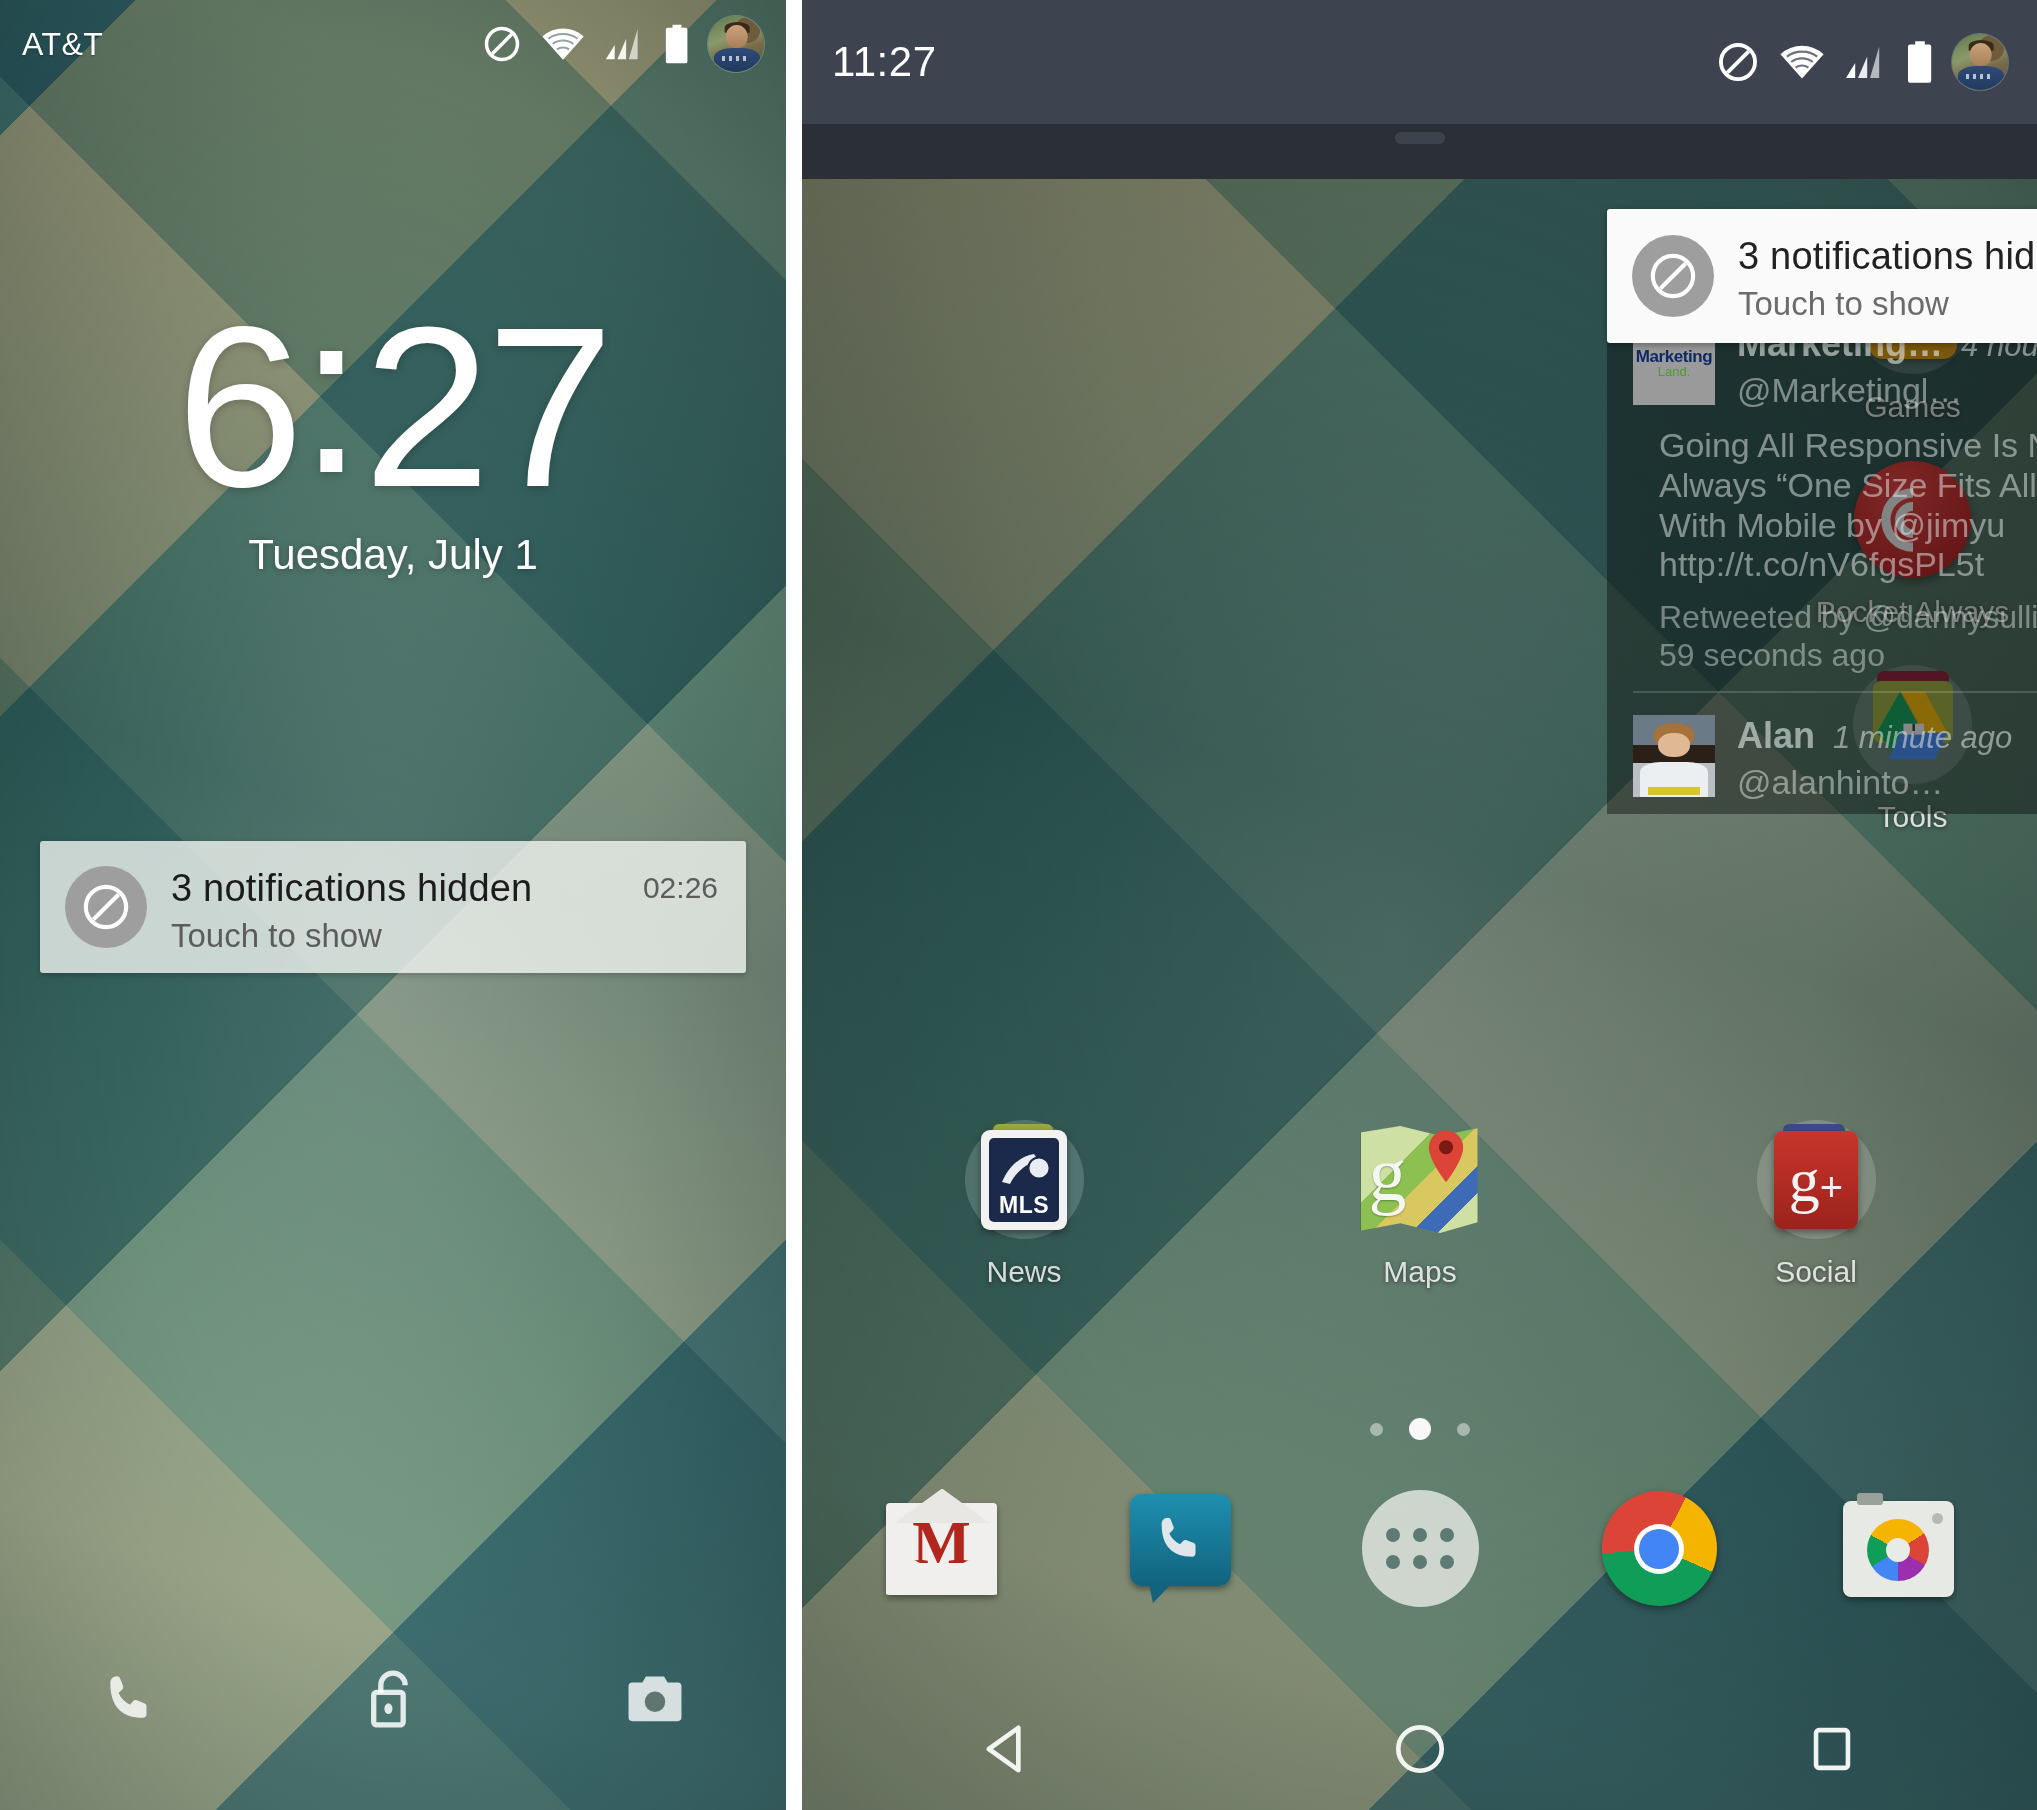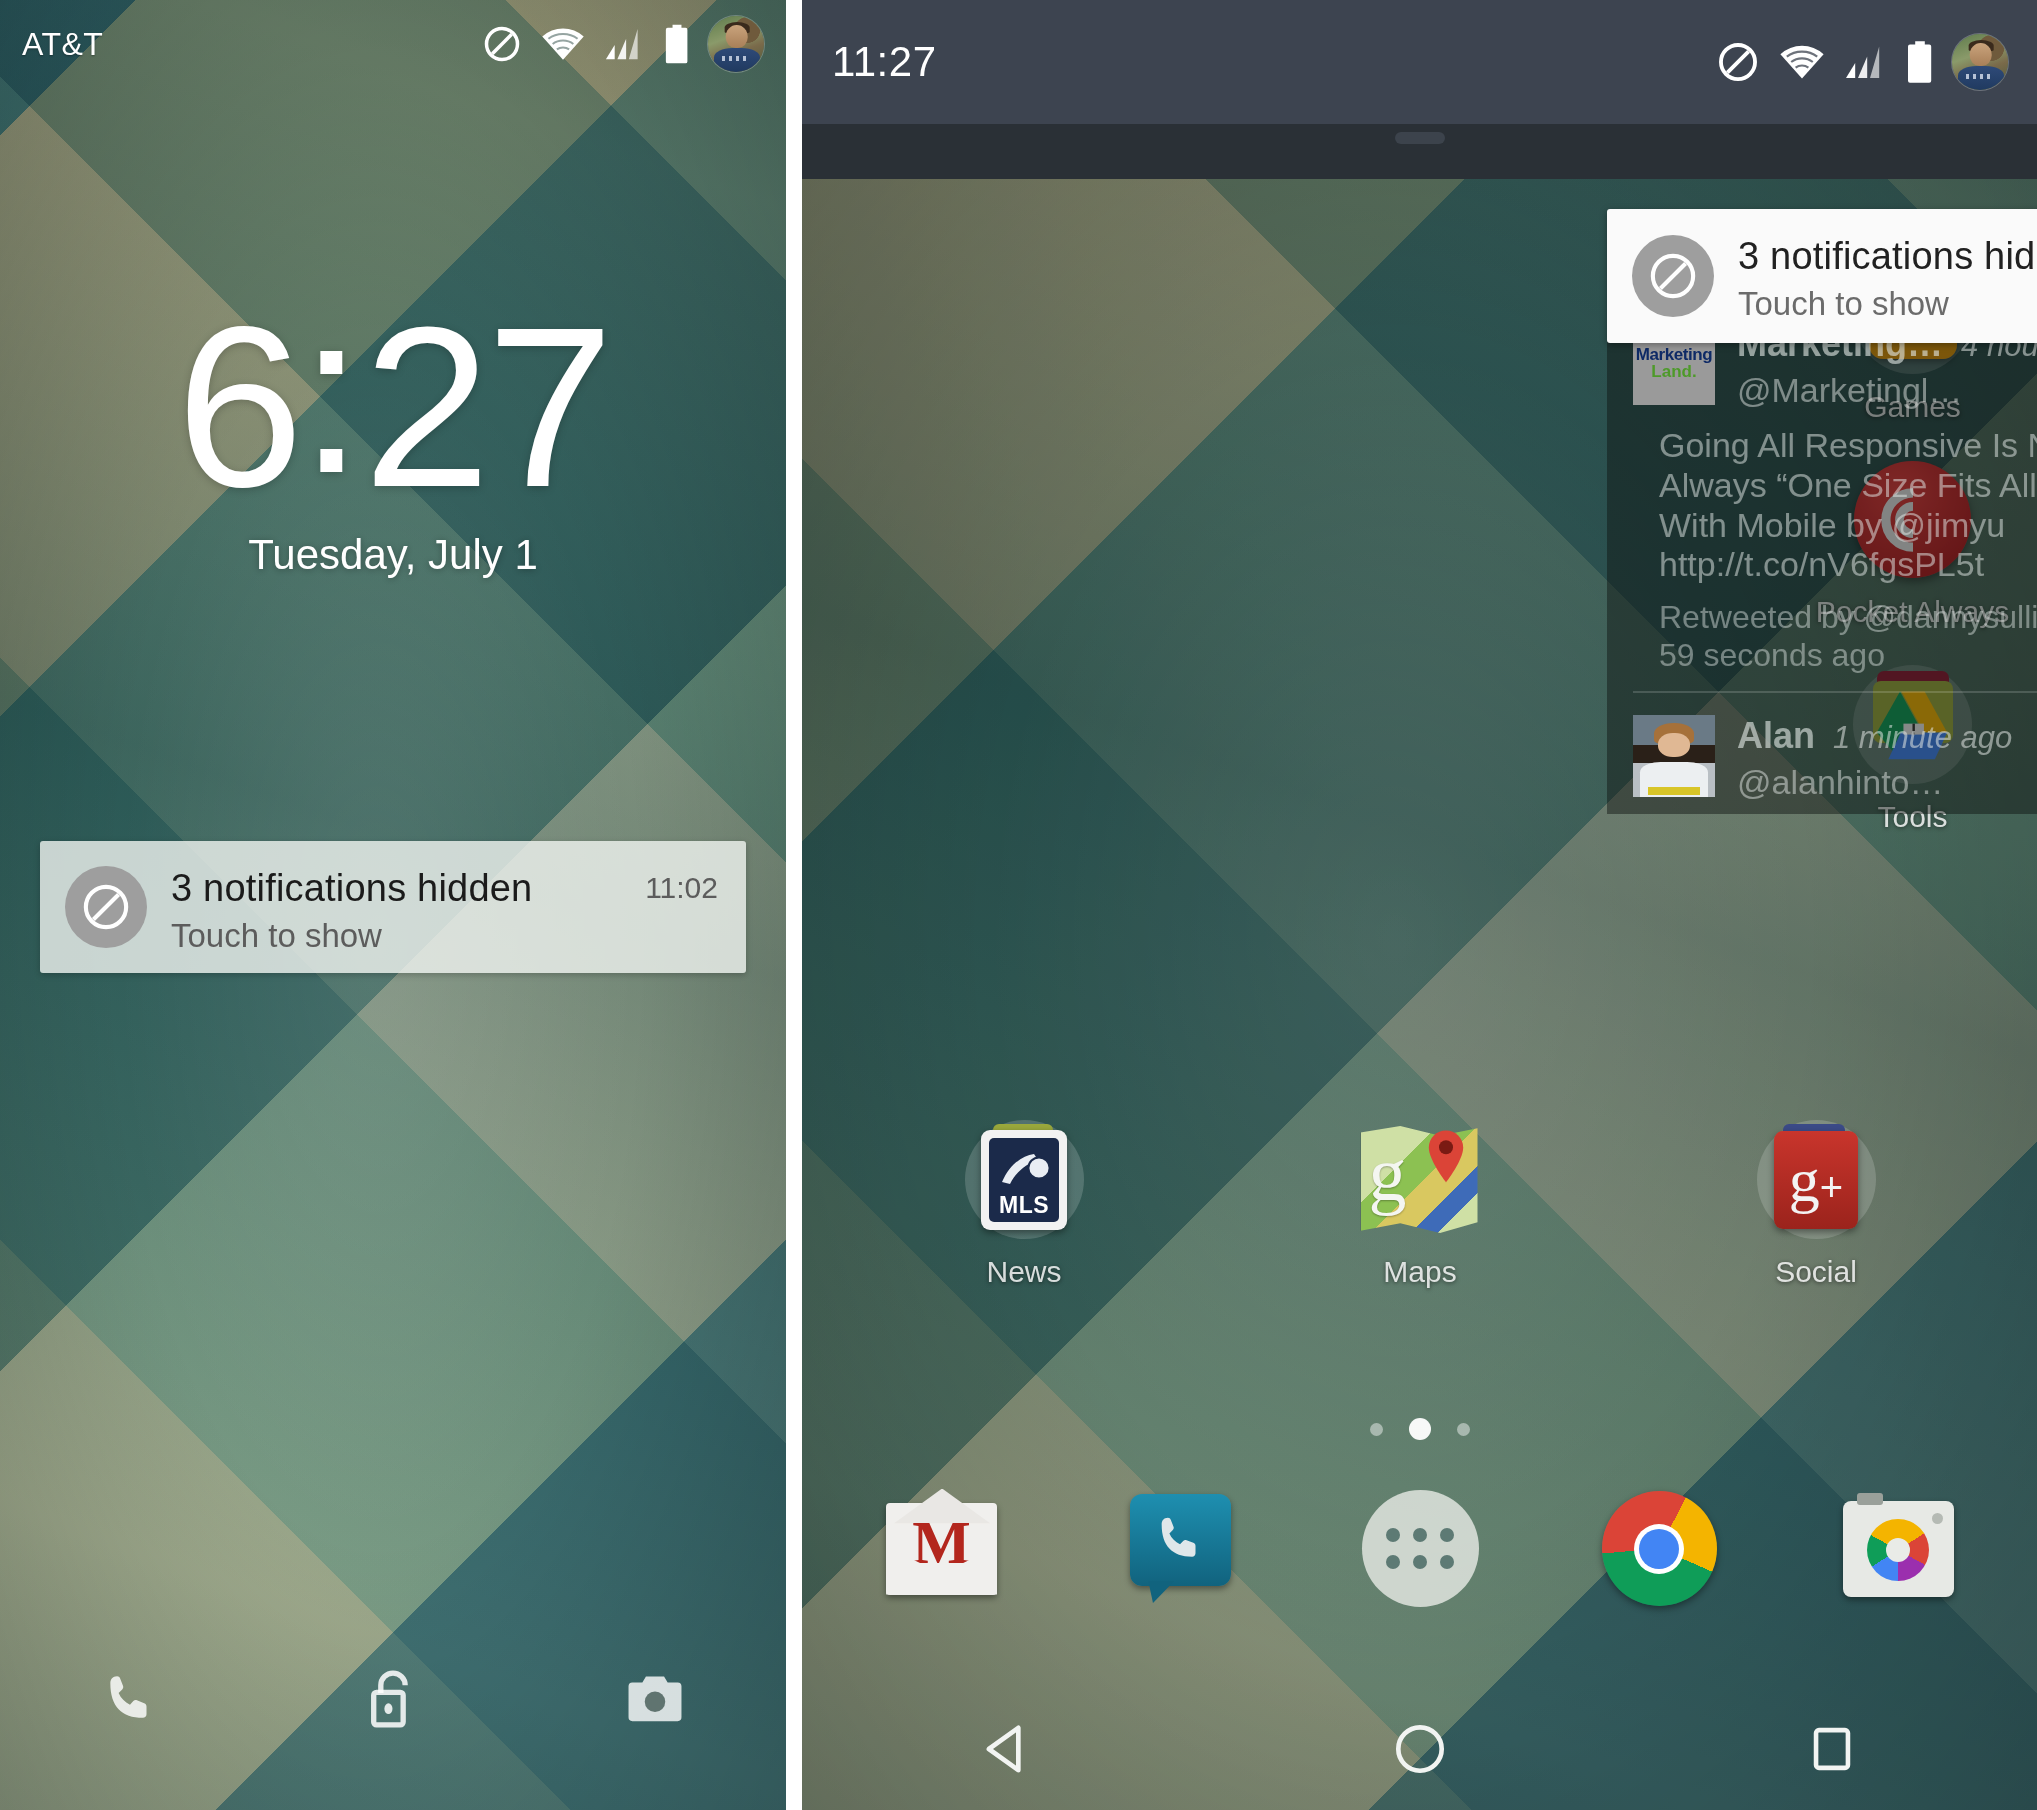--- a/index.html
+++ b/index.html
@@ -130,21 +130,21 @@
   .tw-widget {
     position:absolute; left:805px; top:299px; width:539px; height:515px; z-index:12;
     background:rgba(12,18,16,.46); overflow:hidden;
     border-top:2px solid rgba(255,255,255,.07);
   }
   .tw-item { padding:22px 26px 0 26px; }
   .tw-head { display:flex; gap:22px; }
   .tw-ava { width:82px; height:82px; flex:0 0 82px; overflow:hidden; position:relative; }
   .tw-ava.ml { background:#9a9a9a; display:flex; flex-direction:column; align-items:center; justify-content:center; }
   .tw-ava.ml .l1 { font-size:17px; font-weight:bold; color:#0e2a66; line-height:1; letter-spacing:-0.4px;}
-  .tw-ava.ml .l2 { font-size:17px; font-weight:bold; color:#4e9a2a; line-height:1.1; }
+  .tw-ava.ml .l2 { font-size:13px; font-weight:normal; color:#4e9a2a; line-height:1.1; }
   .tw-ava.alan { background:#8d9aa3; }
   .tw-ava.alan .sky { position:absolute; inset:0; background:linear-gradient(180deg,#6a7a86 0 36%,#2a2018 36% 58%,#b9bfc4 58% 100%); }
   .tw-ava.alan .hair { position:absolute; left:26%; top:10%; width:48%; height:26%; border-radius:50% 50% 20% 20%; background:#a6713a; }
   .tw-ava.alan .face { position:absolute; left:30%; top:22%; width:40%; height:30%; border-radius:45%; background:#e0b894; }
   .tw-ava.alan .body { position:absolute; left:8%; bottom:0; width:84%; height:42%; border-radius:30% 30% 0 0; background:#eceff1; }
   .tw-ava.alan .cap  { position:absolute; left:18%; bottom:2%; width:64%; height:10%; background:#d8c528; }
   .tw-meta { flex:1 1 auto; min-width:0; }
   .tw-namerow { display:flex; align-items:baseline; gap:18px; }
   .tw-name { font-size:36px; font-weight:bold; color:rgba(225,230,228,.62); white-space:nowrap; }
   .tw-ago  { font-size:31px; font-style:italic; color:rgba(225,230,228,.55); white-space:nowrap; }
@@ -245,21 +245,21 @@
           <svg width="52" height="52" viewBox="0 0 24 24">
               <circle cx="12" cy="12" r="9.3" fill="none" stroke="#fff" stroke-width="1.9"></circle>
               <line x1="6.2" y1="17.8" x2="17.8" y2="6.2" stroke="#fff" stroke-width="1.9"></line>
             </svg>
         </span>
       </div>
       <div class="notif-body">
         <div class="notif-title">3 notifications hidden</div>
         <div class="notif-sub">Touch to show</div>
       </div>
-      <div class="notif-time">11:02</div>
+      <div class="notif-time">02:26</div>
     </div>
 
     <div class="lock-bottom">
       <div>
         <span class="ic">
           <svg width="62" height="62" viewBox="0 0 24 24">
               <path d="M6.6 3.2c.6 0 1 .3 1.2.9l1.1 2.8c.2.5.1 1-.3 1.4L7.2 9.7c.9 2 2.4 3.5 4.4 4.5l1.3-1.4c.4-.4.9-.5 1.4-.3l2.8 1.1c.6.2.9.7.9 1.3v3c0 .8-.6 1.4-1.4 1.4C8.4 19.3 4 14.9 4 5.9 4 4.4 4.9 3.2 6.6 3.2z" fill="rgba(255,255,255,.82)"></path>
             </svg>
         </span>
       </div>

